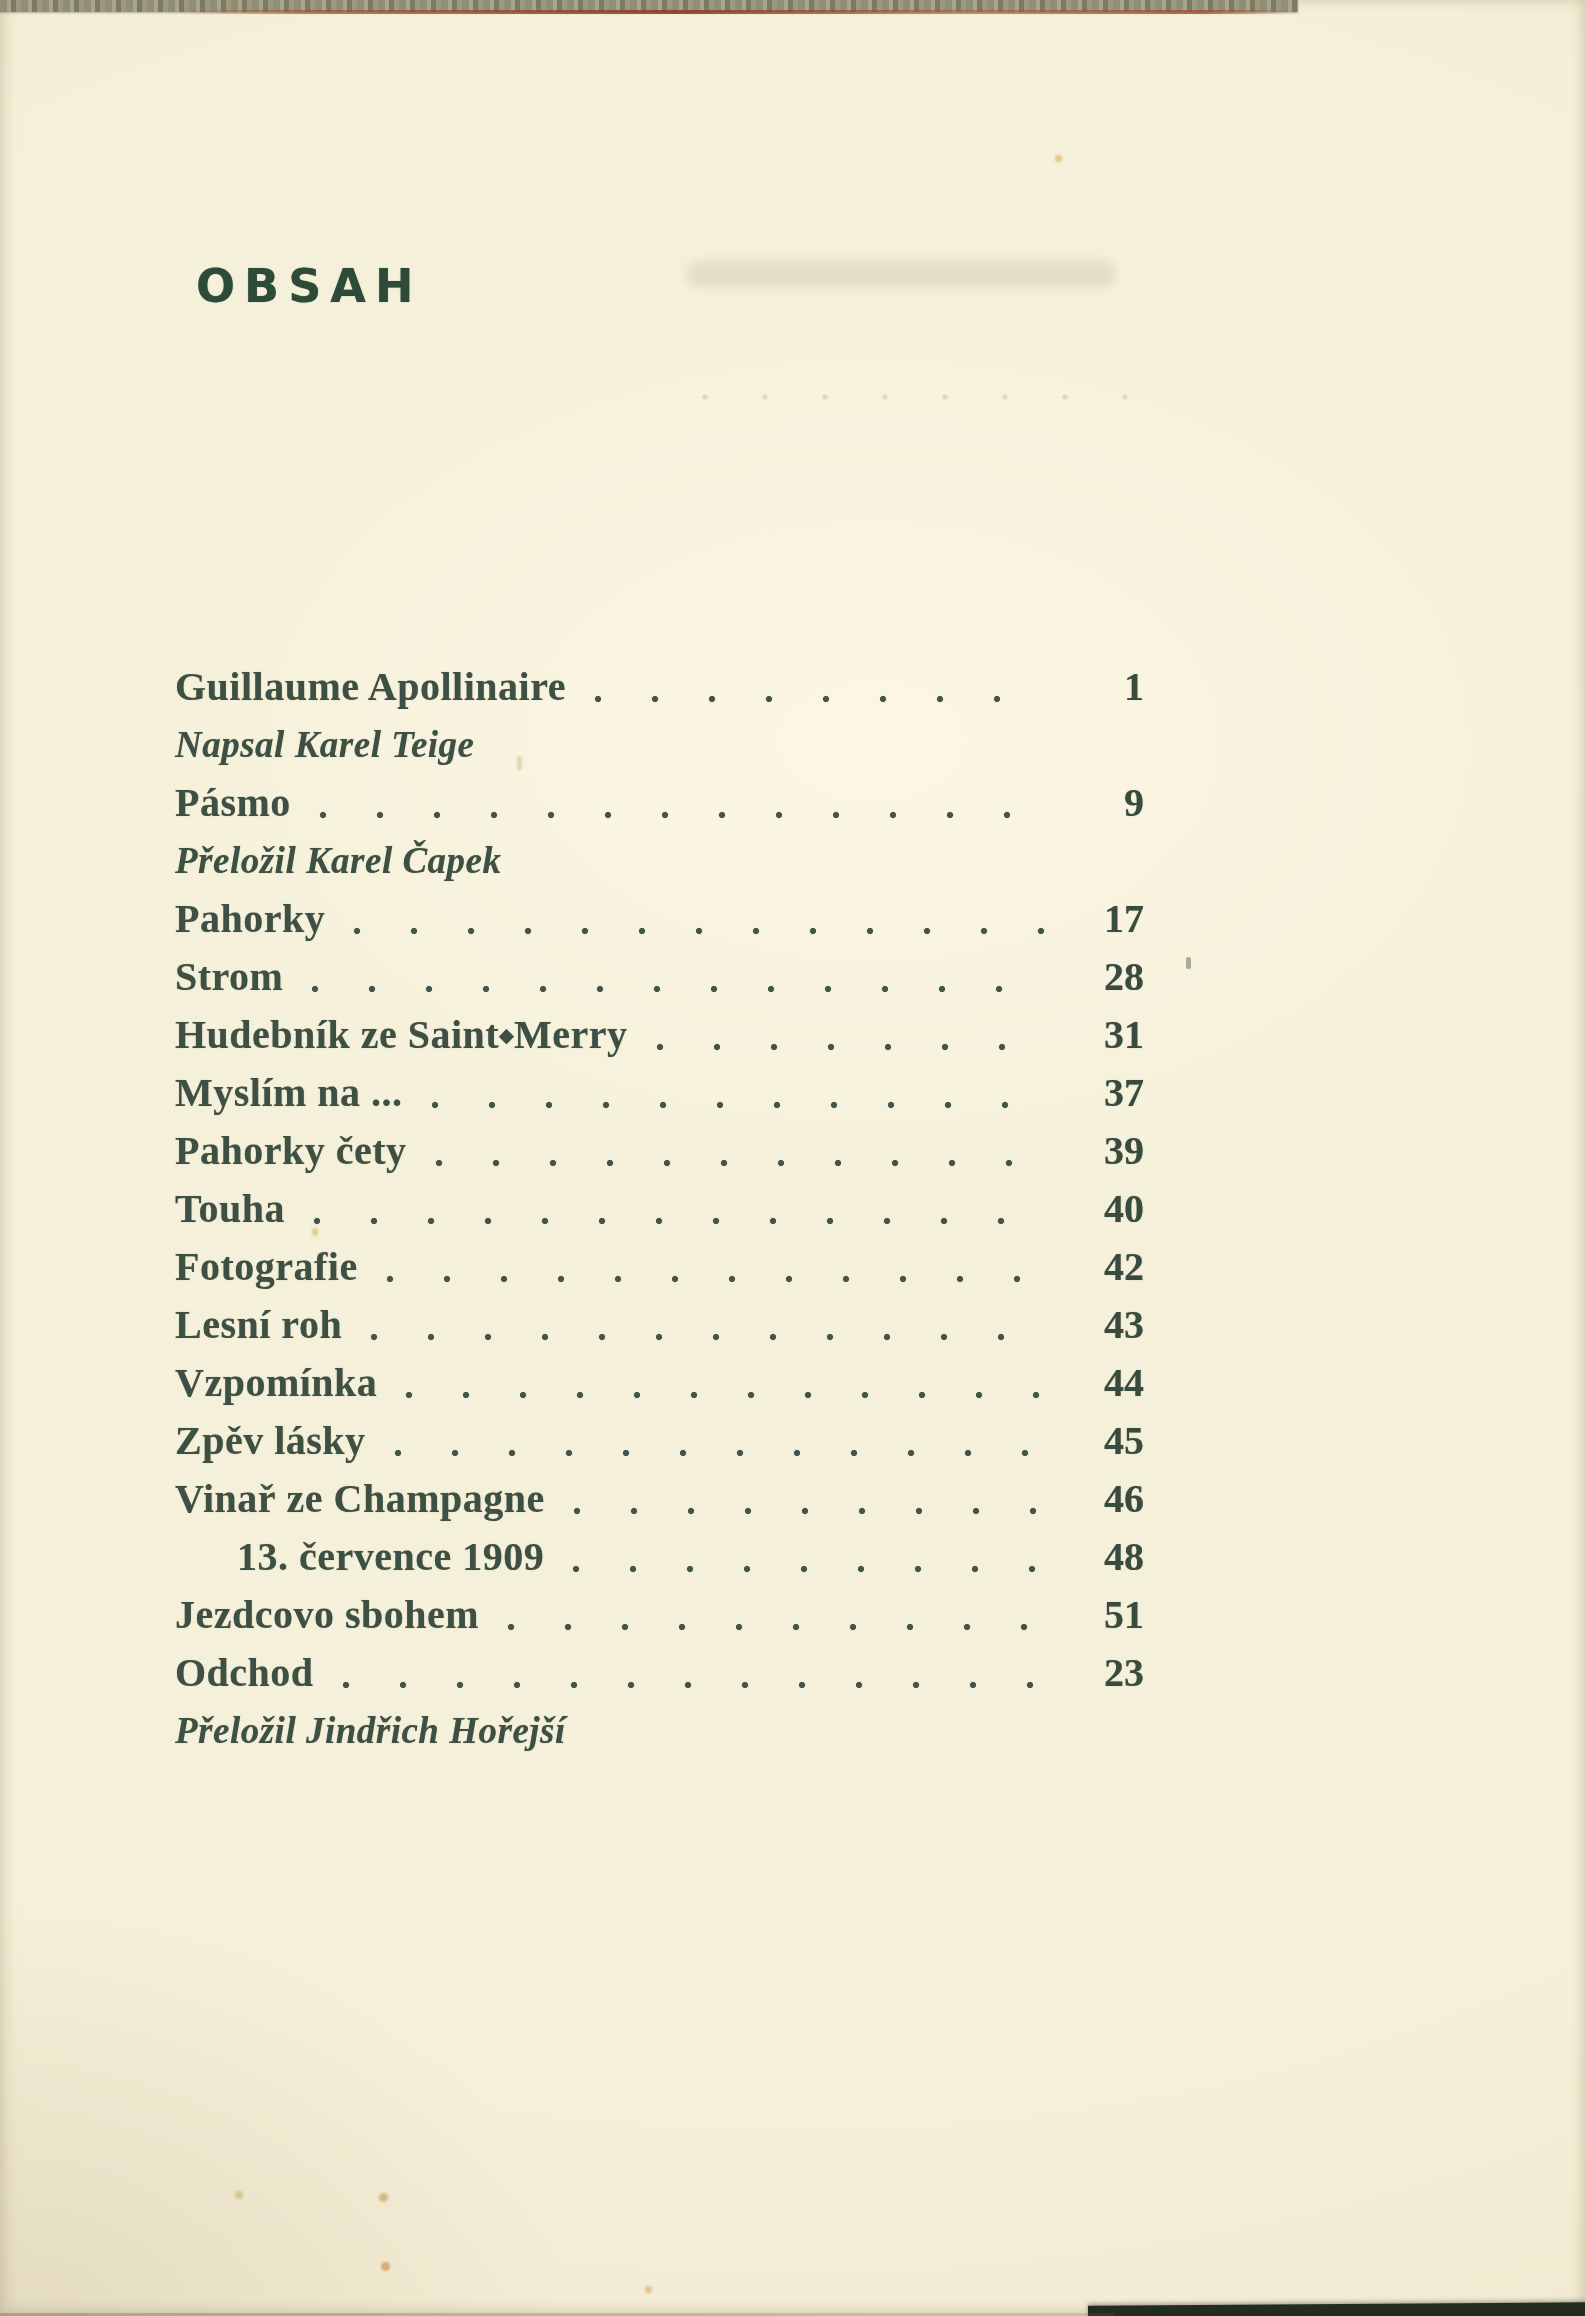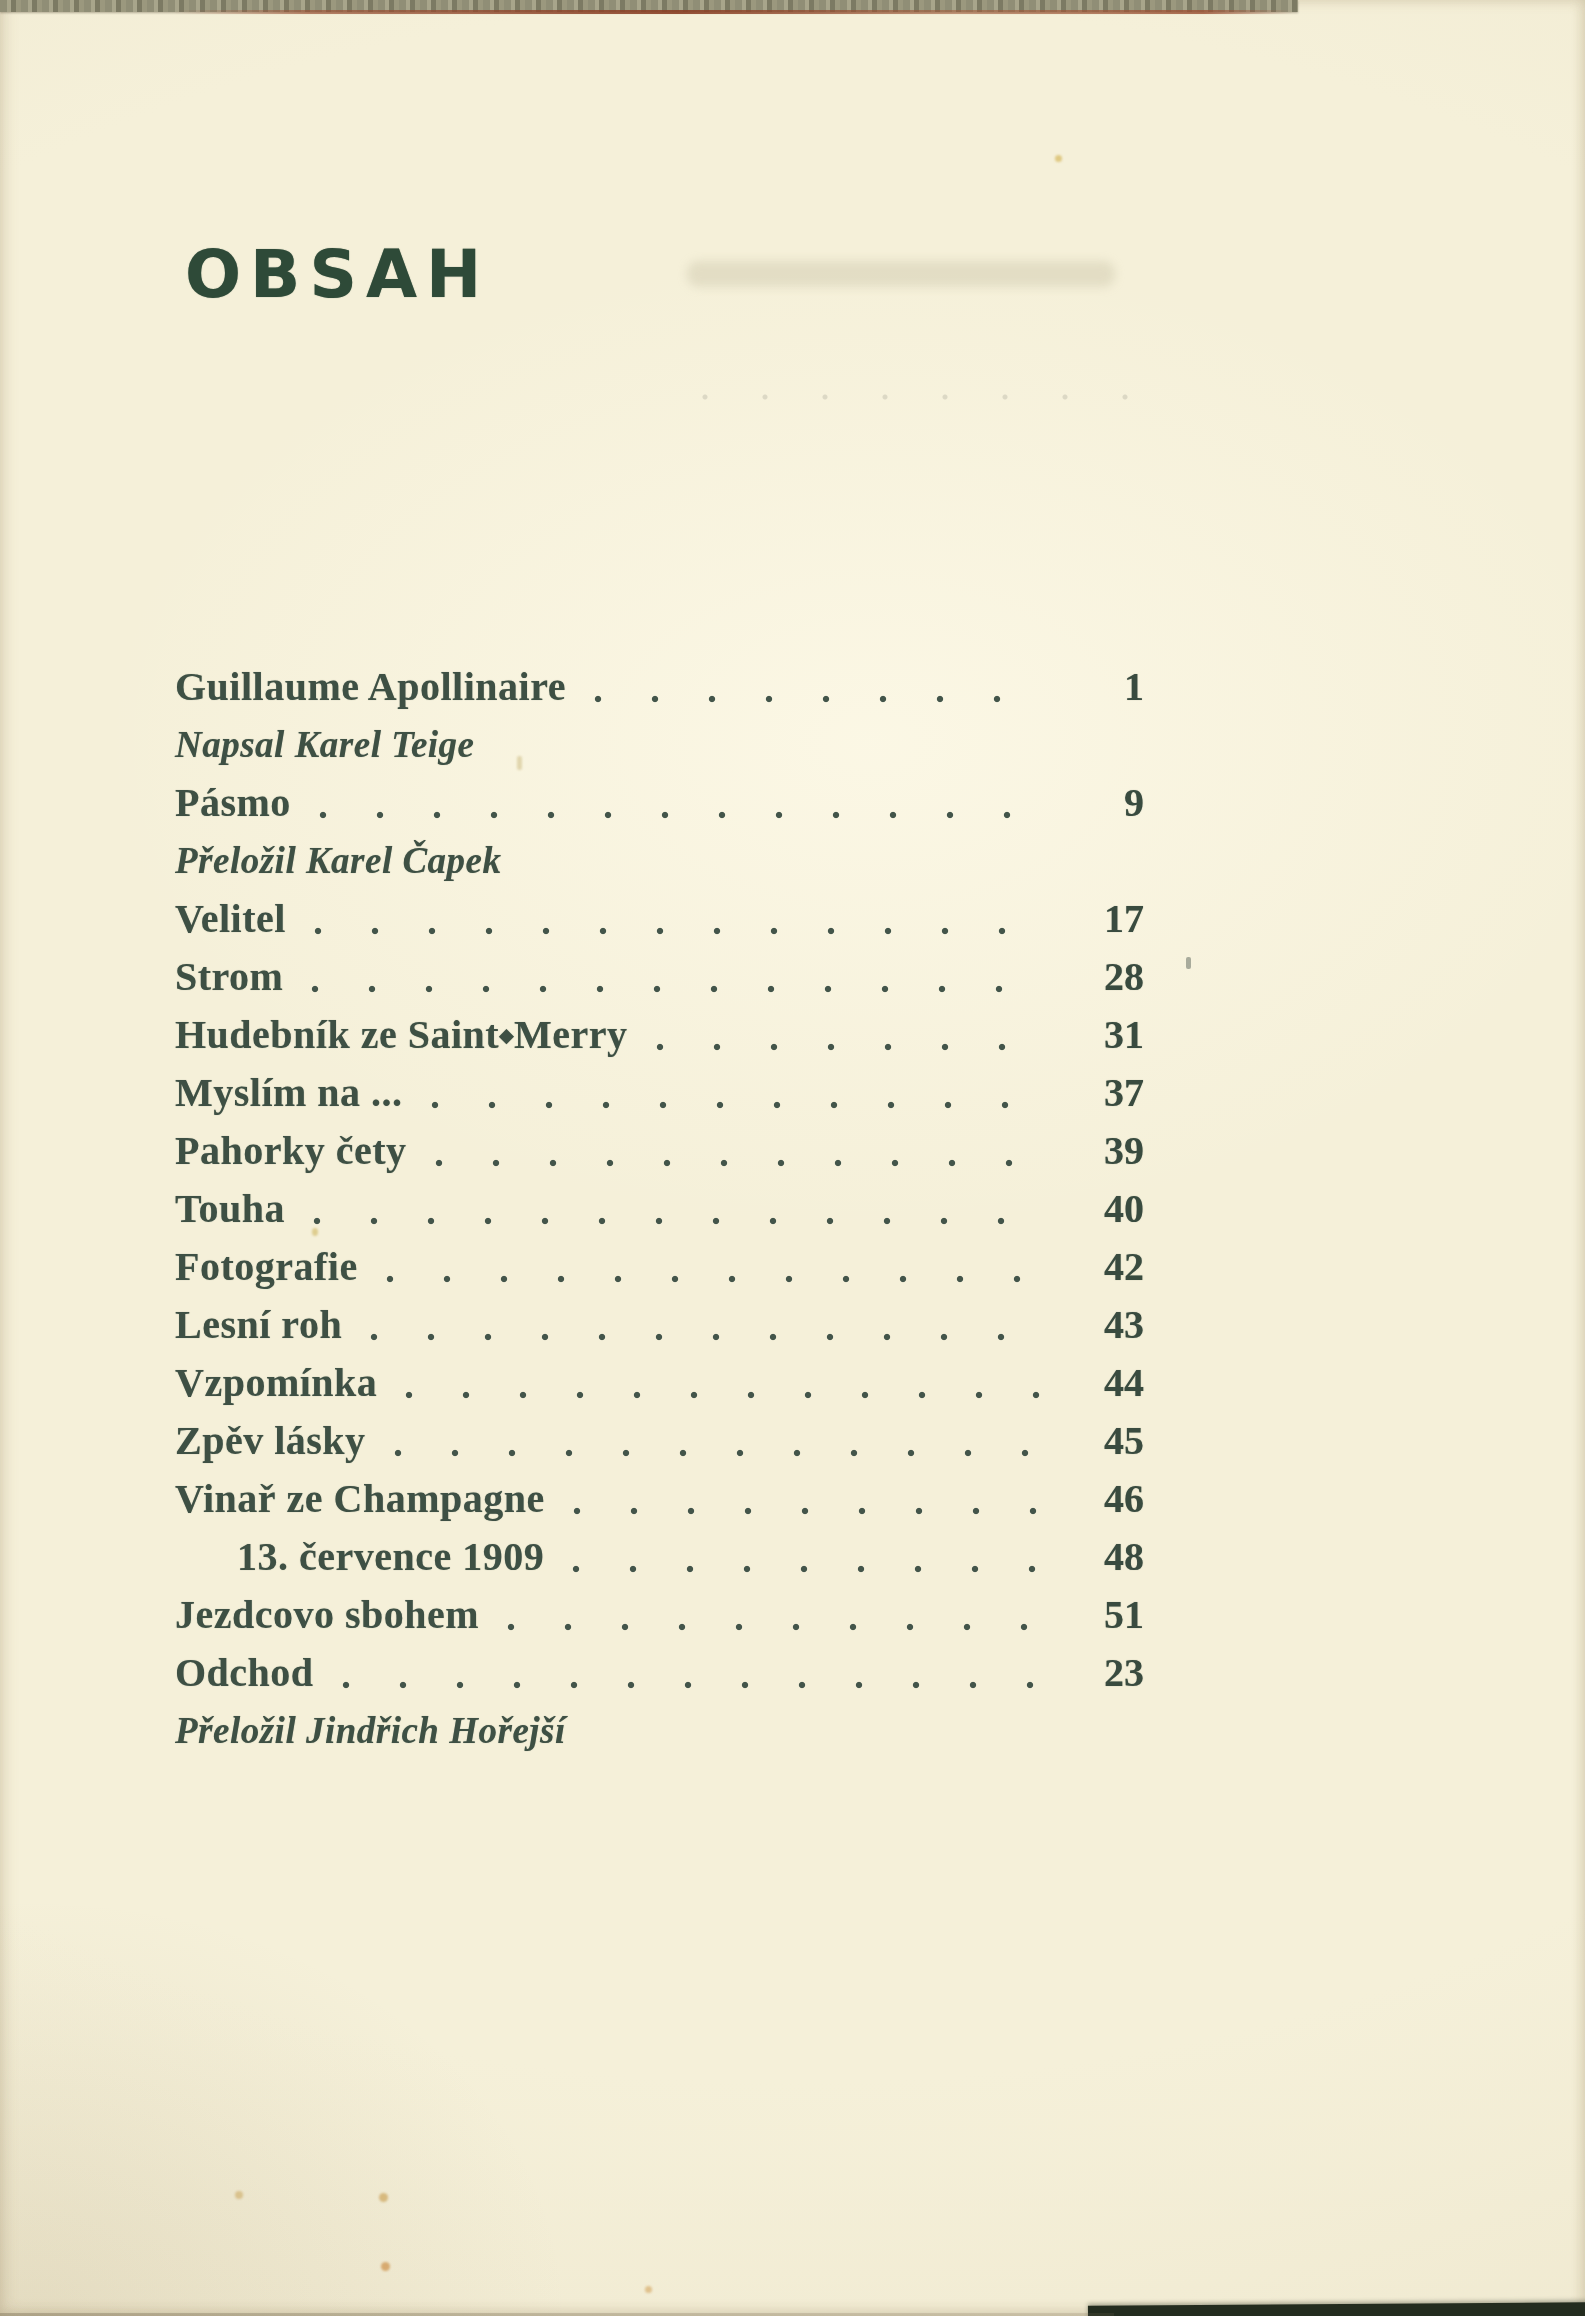--- a/index.html
+++ b/index.html
@@ -68,24 +68,24 @@
   .speck.s3 { left: 1186px; top: 957px; width: 5px; height: 12px; background: rgba(90,100,90,0.5); filter: blur(0.5px); border-radius: 2px; }
   .speck.s4 { left: 235px; top: 2191px; width: 8px; height: 8px; background: rgba(200,160,80,0.5); filter: blur(1px); }
   .speck.s5 { left: 379px; top: 2193px; width: 9px; height: 9px; background: rgba(195,145,60,0.55); filter: blur(1px); }
   .speck.s6 { left: 381px; top: 2262px; width: 9px; height: 9px; background: rgba(200,130,50,0.6); filter: blur(1px); }
   .speck.s7 { left: 645px; top: 2286px; width: 7px; height: 7px; background: rgba(205,150,70,0.5); filter: blur(1px); }
   .speck.s8 { left: 517px; top: 756px; width: 5px; height: 14px; background: rgba(190,170,100,0.4); filter: blur(1px); border-radius: 2px; }
 
   
   .obsah {
     position: absolute; left: 185px; top: 249px;
-    margin: 0;
+    margin: 11px;
     font-family: "DejaVu Sans", "Liberation Sans", sans-serif;
     font-weight: bold;
-    font-size: 66px; line-height: 52px;
+    font-size: 46px; line-height: 52px;
     letter-spacing: 9px;
     color: #2e4a38;
     text-shadow: 0 0 1px rgba(46,74,56,0.6);
   }
 
   
   .toc {
     position: absolute; left: 175px; top: 658px; width: 969px;
     color: #3e5044;
   }
@@ -151,21 +151,21 @@
   </div>
       <div class="row entry">
     <span class="t">Pásmo</span>
     <span class="leader"></span>
     <span class="num">9</span>
   </div>
       <div class="row attr">
     <span class="a">Přeložil Karel Čapek</span>
   </div>
       <div class="row entry">
-    <span class="t">Velitel</span>
+    <span class="t">Pahorky</span>
     <span class="leader"></span>
     <span class="num">17</span>
   </div>
       <div class="row entry">
     <span class="t">Strom</span>
     <span class="leader"></span>
     <span class="num">28</span>
   </div>
       <div class="row entry">
     <span class="t">Hudebník ze Saint⬩Merry</span>

